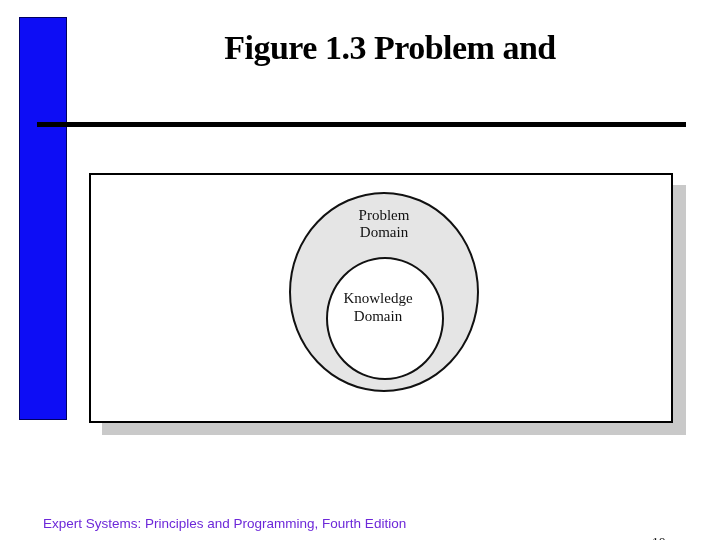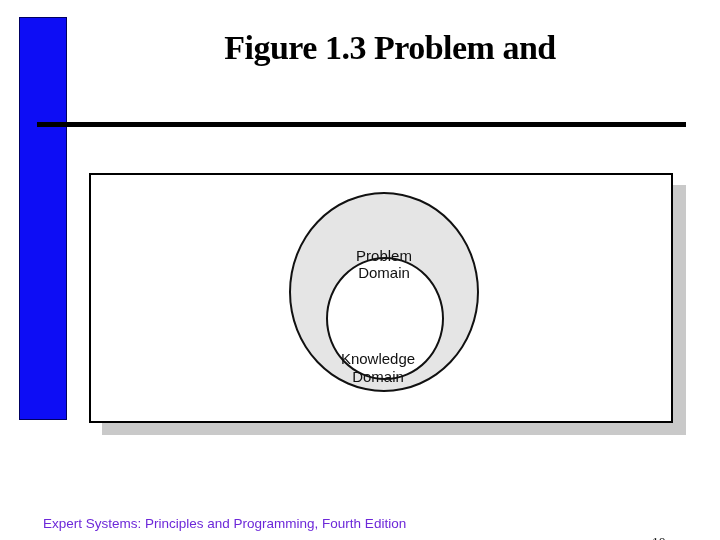--- a/index.html
+++ b/index.html
@@ -73,29 +73,28 @@
     top: 82px;
     width: 114px;
     height: 119px;
     background: #ffffff;
     border: 2px solid #111111;
     border-radius: 50%;
   }
   .domain-label {
     position: absolute;
     text-align: center;
-    font-family: Liberation Sans, sans-serif;
+    font-family: Liberation Serif, serif;
     font-size: 15px;
     line-height: 17px;
     color: #111111;
     white-space: pre-line;
-    margin-top: 40px;
   }
   .outer-label { left: 198px; top: 32px; width: 190px; }
-  .inner-label { left: 235px; top: 135px; width: 104px; line-height: 18px; }
+  .inner-label { left: 235px; top: 114px; width: 104px; line-height: 18px; }
   .footer {
     position: absolute;
     left: 43px;
     top: 516px;
     font-family: "Liberation Sans", sans-serif;
     font-size: 13.5px;
     color: #6d28d9;
   }
   .page-number {
     position: absolute;

